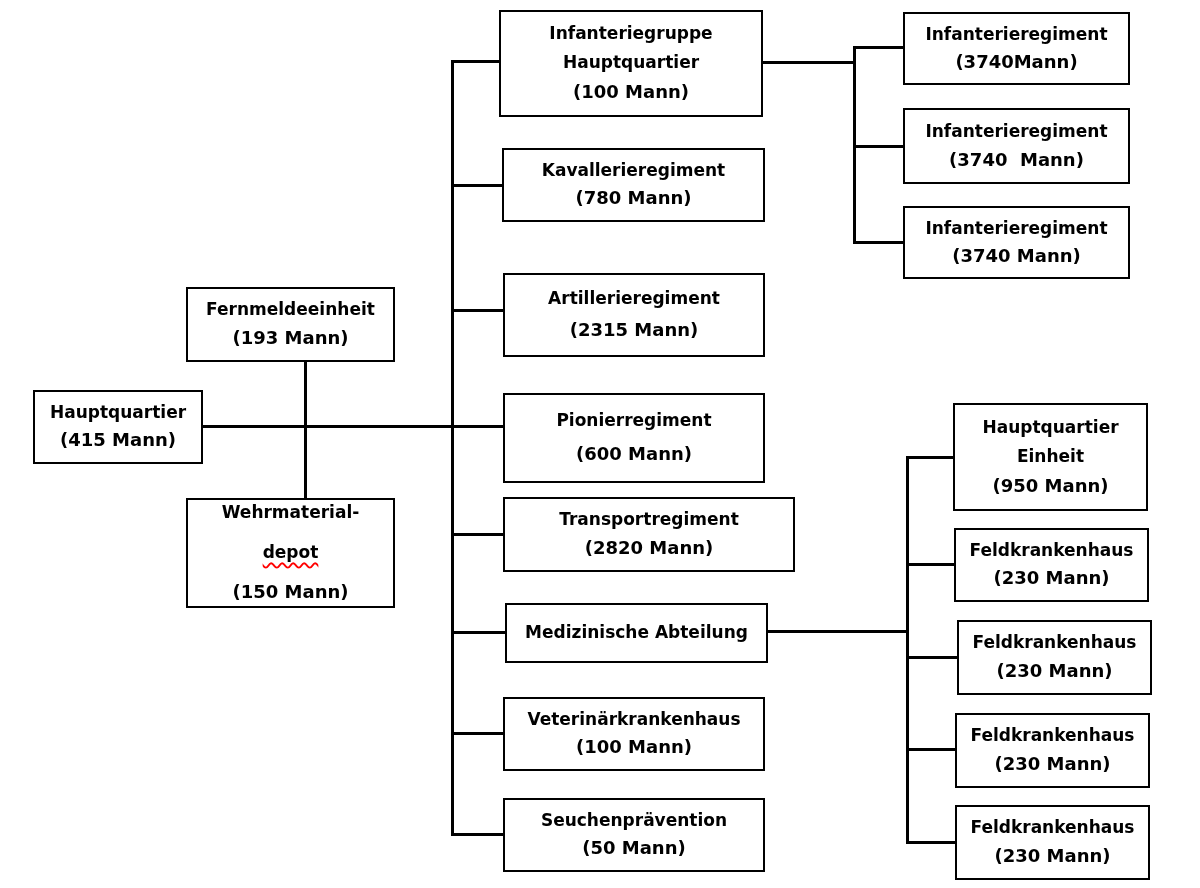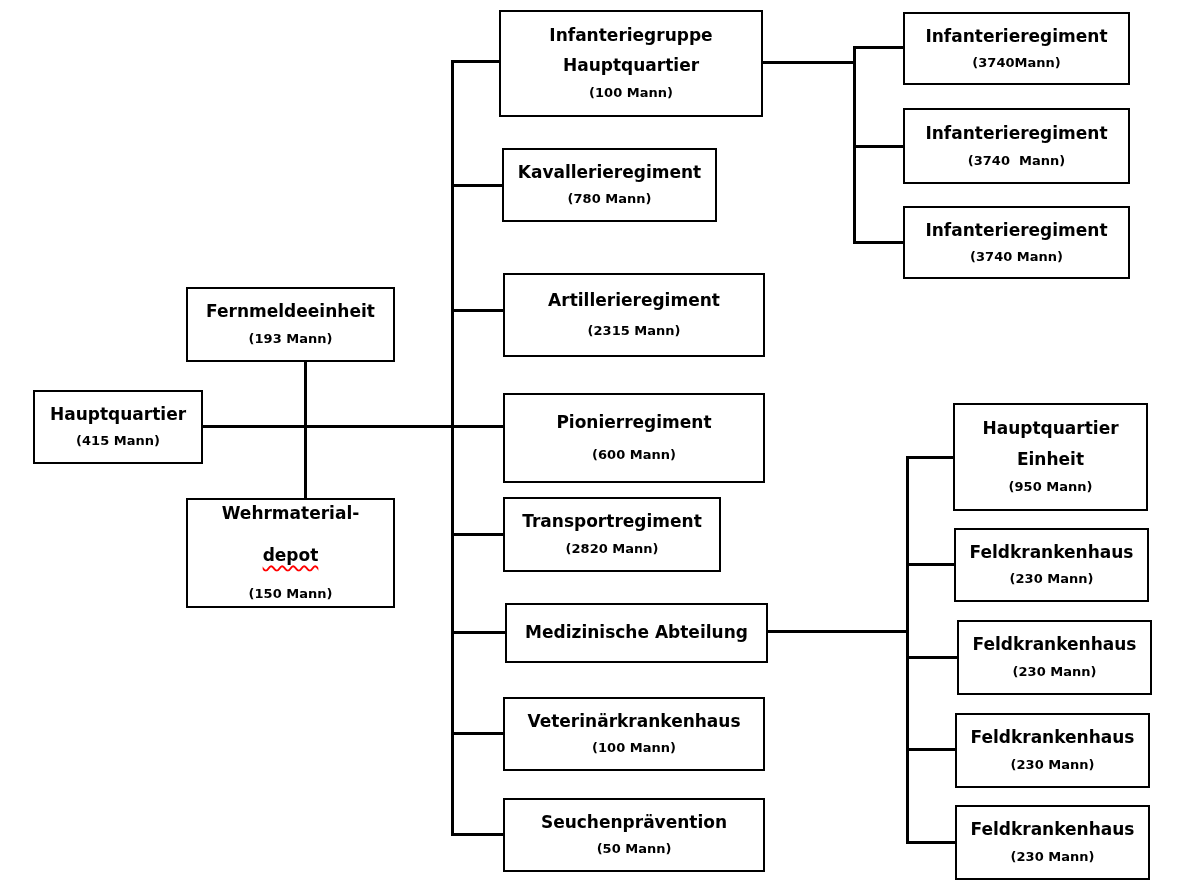--- a/index.html
+++ b/index.html
@@ -28,21 +28,21 @@
     padding: 3px 2px;
     text-align: center;
     z-index: 2;
   }
   .nl {
     font-weight: bold;
     white-space: pre;
     line-height: 1.15;
   }
   .title { font-size: 17px; }
-  .sub   { font-size: 13px; }
+  .sub   { font-size: 18px; }
   .misspelled {
     text-decoration-line: underline;
     text-decoration-style: wavy;
     text-decoration-color: #ff0000;
     text-decoration-thickness: 2px;
     text-underline-offset: 4px;
   }
   .line {
     position: absolute;
     background: #000000;
@@ -95,36 +95,36 @@
     <div class="nl title misspelled">depot</div>
     <div class="nl sub">(150 Mann)</div>
   </div>
 
   <div class="node" style="left:499px; top:10px; width:264px; height:107px;">
     <div class="nl title">Infanteriegruppe</div>
     <div class="nl title">Hauptquartier</div>
     <div class="nl sub">(100 Mann)</div>
   </div>
 
-  <div class="node" style="left:502px; top:148px; width:215px; height:74px;">
+  <div class="node" style="left:502px; top:148px; width:263px; height:74px;">
     <div class="nl title">Kavallerieregiment</div>
     <div class="nl sub">(780 Mann)</div>
   </div>
 
   <div class="node" style="left:503px; top:273px; width:262px; height:84px;">
     <div class="nl title">Artillerieregiment</div>
     <div class="nl sub">(2315 Mann)</div>
   </div>
 
   <div class="node" style="left:503px; top:393px; width:262px; height:90px;">
     <div class="nl title">Pionierregiment</div>
     <div class="nl sub">(600 Mann)</div>
   </div>
 
-  <div class="node" style="left:503px; top:497px; width:218px; height:75px;">
+  <div class="node" style="left:503px; top:497px; width:292px; height:75px;">
     <div class="nl title">Transportregiment</div>
     <div class="nl sub">(2820 Mann)</div>
   </div>
 
   <div class="node" style="left:505px; top:603px; width:263px; height:60px;text-align:center;">
     <div class="nl title">Medizinische Abteilung</div>
   </div>
 
   <div class="node" style="left:503px; top:697px; width:262px; height:74px;">
     <div class="nl title">Veterinärkrankenhaus</div>

